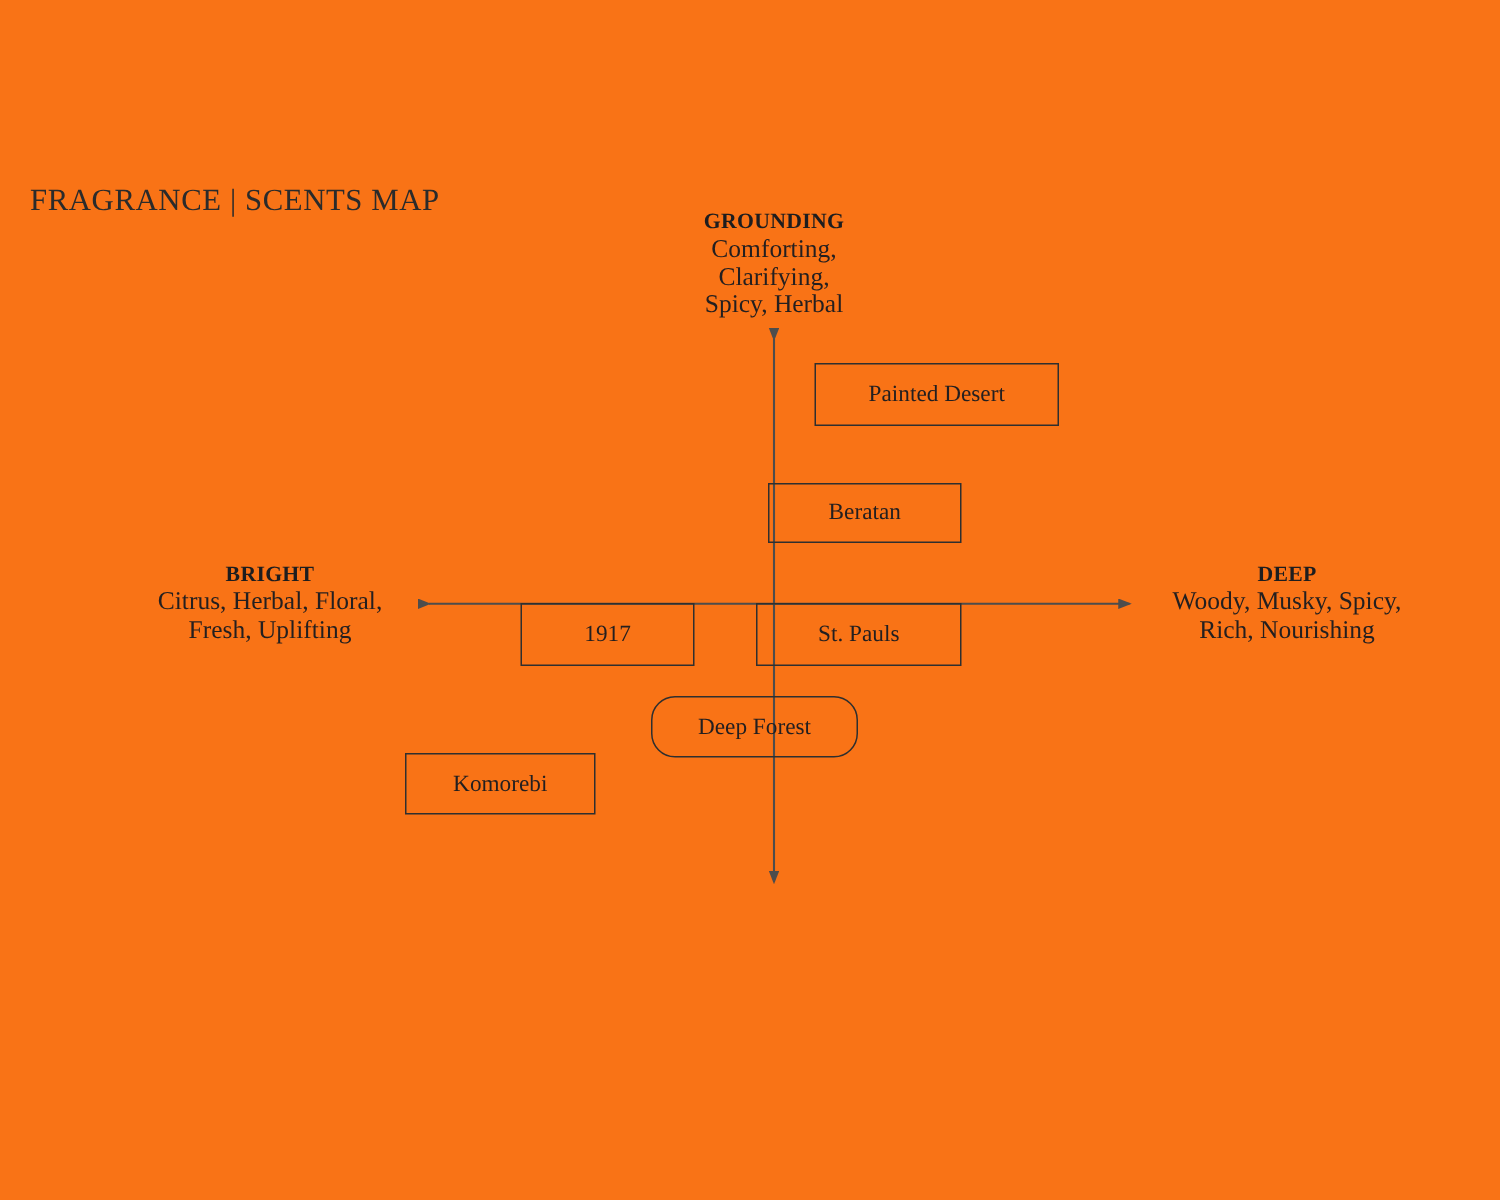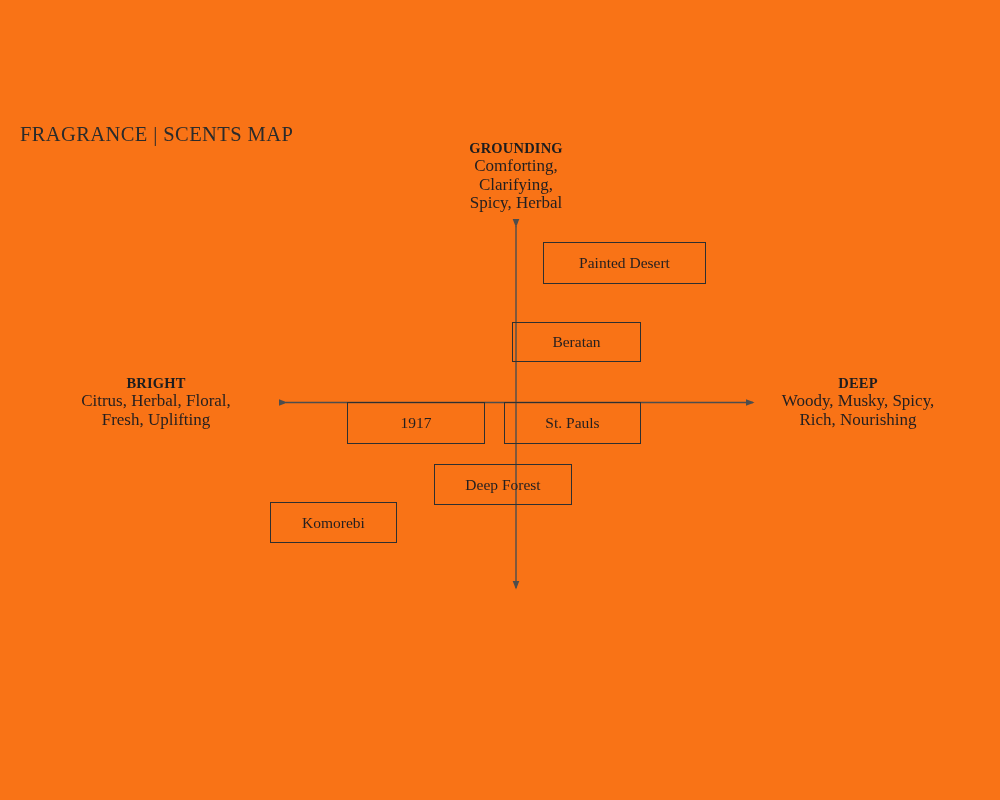--- a/index.html
+++ b/index.html
@@ -85,34 +85,34 @@
   </svg>
 
   <div class="axis-label" style="left:516px; top:139px;">
     <div class="axis-name">GROUNDING</div>
     <div class="axis-desc">Comforting,</div>
     <div class="axis-desc">Clarifying,</div>
     <div class="axis-desc">Spicy, Herbal</div>
   </div>
 
 
-  <div class="axis-label" style="left:156px; top:374px;text-align:center;">
+  <div class="axis-label" style="left:180px; top:374px;text-align:center;">
     <div class="axis-name">BRIGHT</div>
     <div class="axis-desc">Citrus, Herbal, Floral,</div>
     <div class="axis-desc">Fresh, Uplifting</div>
   </div>
 
   <div class="axis-label" style="left:858px; top:374px;">
     <div class="axis-name">DEEP</div>
     <div class="axis-desc">Woody, Musky, Spicy,</div>
     <div class="axis-desc">Rich, Nourishing</div>
   </div>
 
   <div id="scent-boxes">
       <div class="scent-box" style="left: 543px; top: 242px; width: 163px; height: 42px;">Painted Desert</div>
       <div class="scent-box" style="left: 512px; top: 322px; width: 129px; height: 40px;">Beratan</div>
-      <div class="scent-box" style="left: 347px; top: 402px; width: 138px; height: 42px;">1917</div>
+      <div class="scent-box" style="left: 347px; top: 402px; width: 116px; height: 42px;">1917</div>
       <div class="scent-box" style="left: 504px; top: 402px; width: 137px; height: 42px; text-align: right;">St. Pauls</div>
-      <div class="scent-box" style="left: 434px; top: 464px; width: 138px; height: 41px;">Deep Forest</div>
+      <div class="scent-box" style="left: 434px; top: 464px; width: 138px; height: 41px; border-radius: 16px;">Deep Forest</div>
       <div class="scent-box" style="left: 270px; top: 502px; width: 127px; height: 41px;">Komorebi</div>
     </div>
 
 </div>
 
 </body></html>

